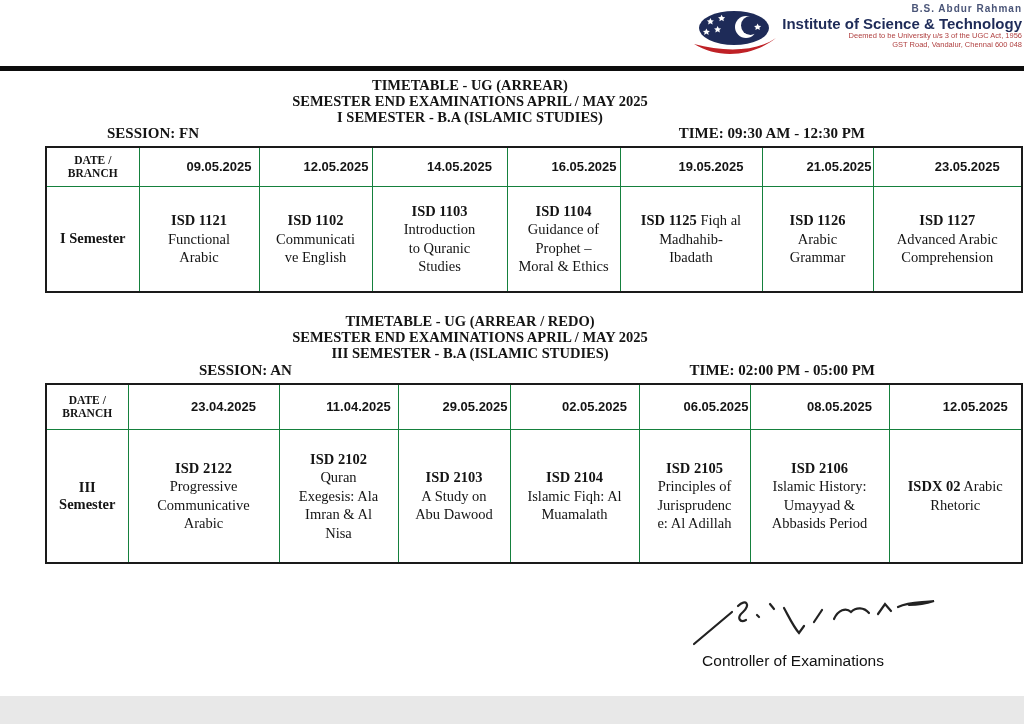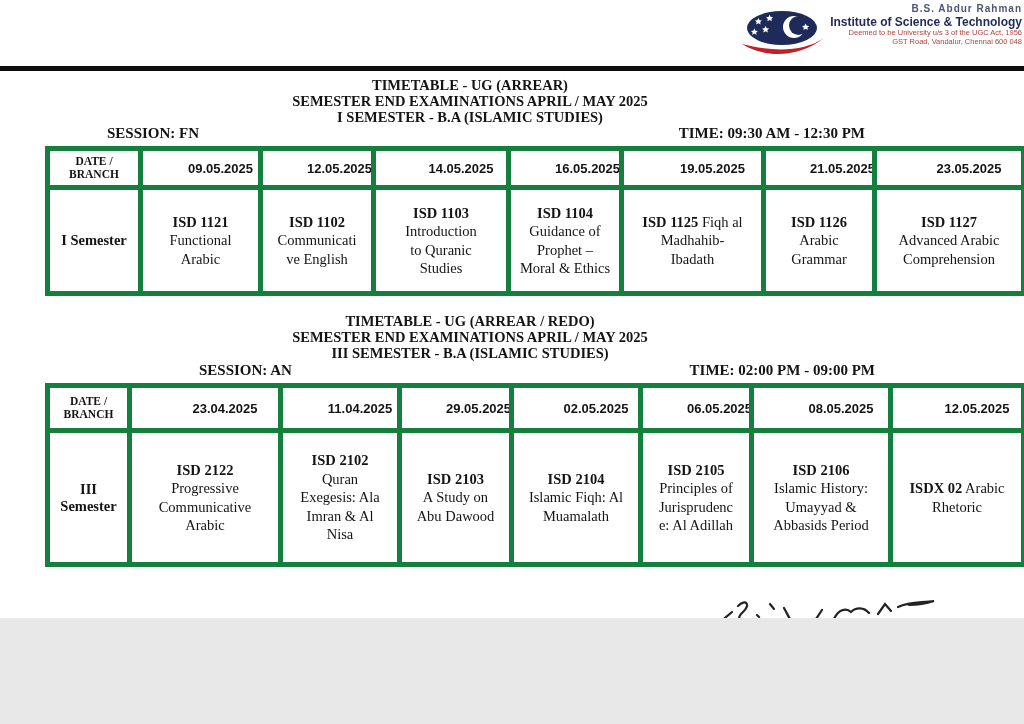--- a/index.html
+++ b/index.html
@@ -1,36 +1,36 @@
 <!DOCTYPE html>
 <html><head>
 <meta charset="utf-8">
 <style>
   html,body { margin:0; padding:0; background:#e8e8e8; }
   .page {
-    position:relative; width:1024px; height:618px; margin:0 auto;
+    position:relative; width:1024px; height:696px; margin:0 auto;
     background:#ffffff; overflow:hidden;
     font-family:"Liberation Serif", serif; color:#141414;
   }
 
   
   .brand { position:absolute; top:4px; right:2px; display:flex; align-items:flex-start; }
   .brand-logo { margin-top:6px; margin-right:2px; }
   .brand-text { text-align:right; line-height:1; }
   .brand-small {
     font-family:"Liberation Sans", sans-serif; font-weight:bold;
     font-size:10px; letter-spacing:1px; color:#4a5578; margin-bottom:1px;
   }
   .brand-name {
     font-family:"Liberation Serif", serif; font-weight:bold;
     font-size:37px; letter-spacing:-1px; color:#1e2b58; line-height:0.92;
   }
   .brand-tagline {
     font-family:"Liberation Sans", sans-serif; font-weight:bold;
-    font-size:12px; color:#1e2b58; margin-top:2px;
+    font-size:15px; color:#1e2b58; margin-top:2px;
   }
   .brand-deemed, .brand-address {
     font-family:"Liberation Sans", sans-serif;
     font-size:7.5px; color:#b04040; margin-top:1px;
   }
 
   .rule { position:absolute; left:0; top:66px; width:1024px; height:5px; background:#0d0d0d; }
 
   
   .title-block { position:absolute; left:150px; width:640px; text-align:center;
@@ -44,21 +44,21 @@
   .s2 { left:199px; top:362px; }
   .t2 { right:149px; top:362px; }
 
   
   table.grid {
     position:absolute; left:45px; border-collapse:collapse; table-layout:fixed;
     width:976px; border:2px solid #1a1a1a;
   }
   .grid-1 { top:146px; }
   .grid-2 { top:383px; }
-  .grid td { border:5px solid #15803d; text-align:center; vertical-align:middle; padding:2px 4px; overflow:hidden; }
+  .grid td { border:1px solid #15803d; text-align:center; vertical-align:middle; padding:2px 4px; overflow:hidden; }
   .grid-1 tr.head-row { height:39px; }
   .grid-1 tr.body-row { height:106px; }
   .grid-2 tr.head-row { height:45px; }
   .grid-2 tr.body-row { height:134px; }
   td.corner { font-weight:bold; font-size:11.5px; line-height:13px; white-space:pre-line; }
   td.date-cell { font-family:"Liberation Sans", sans-serif; font-weight:bold; font-size:13px;padding-left:44px; }
   td.row-label { font-weight:bold; font-size:14.5px; white-space:pre-line; line-height:17px; }
   td.course-cell { font-size:14.5px; line-height:18.5px; }
   .code { font-weight:bold; }
   .code.blk { display:block; }
@@ -174,21 +174,21 @@
     </tr>
   </tbody>
     </table>
 
   <div class="title-block tb2">
     <div>TIMETABLE - UG (ARREAR / REDO)</div>
     <div>SEMESTER END EXAMINATIONS APRIL / MAY 2025</div>
     <div>III SEMESTER - B.A (ISLAMIC STUDIES)</div>
   </div>
   <div class="session-label s2">SESSION: AN</div>
-  <div class="time-label t2">TIME: 02:00 PM - 09:00 PM</div>
+  <div class="time-label t2">TIME: 02:00 PM - 05:00 PM</div>
 
   <table class="grid grid-2">
     <colgroup>
       <col style="width:82px">
         <col style="width:151px">
         <col style="width:119px">
         <col style="width:112px">
       <col style="width:129px">
         <col style="width:111px">
         <col style="width:139px">

